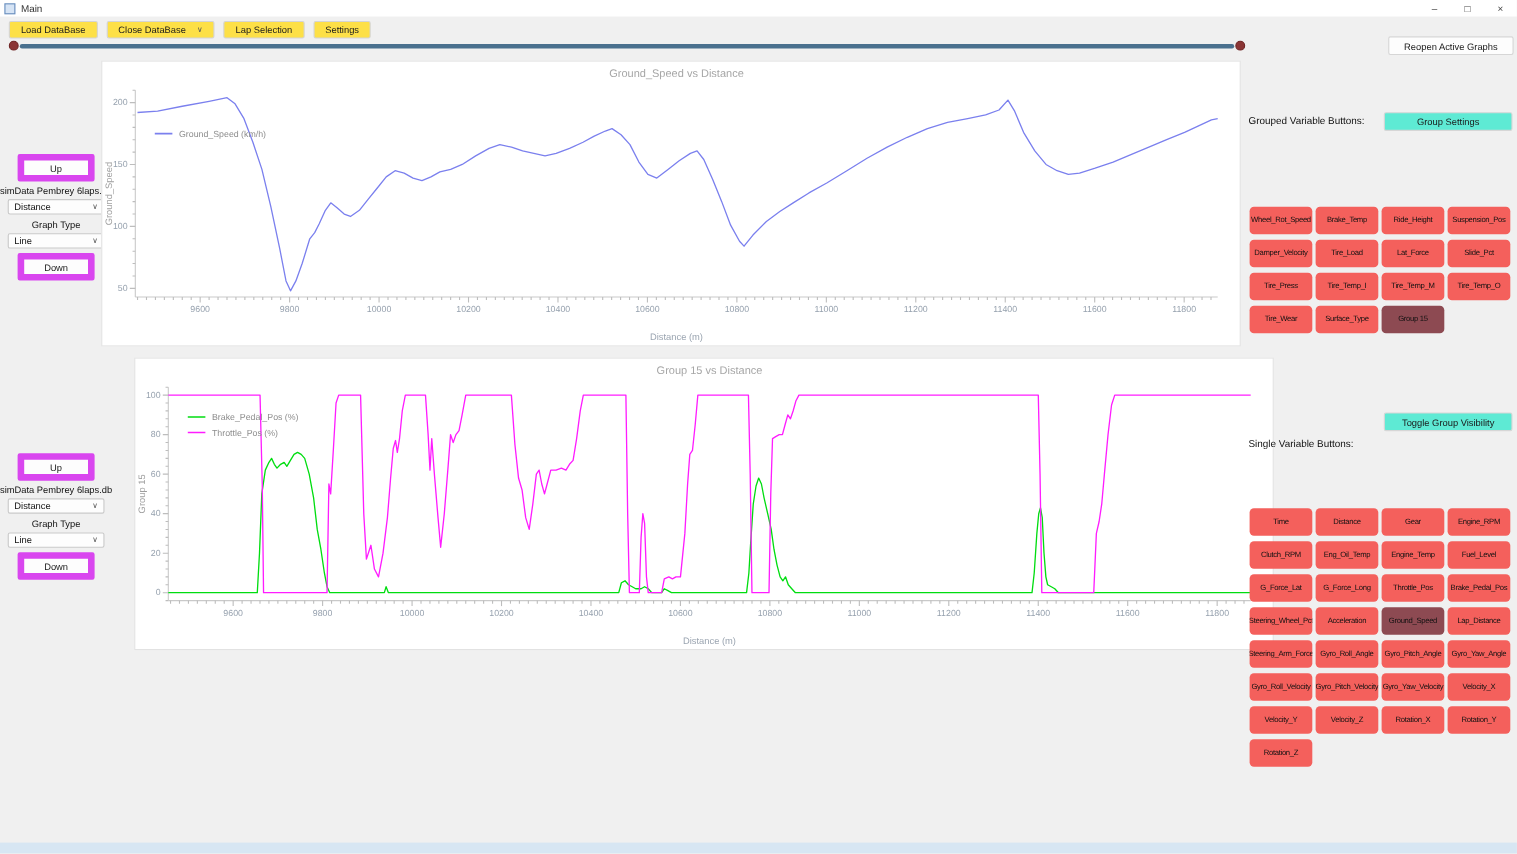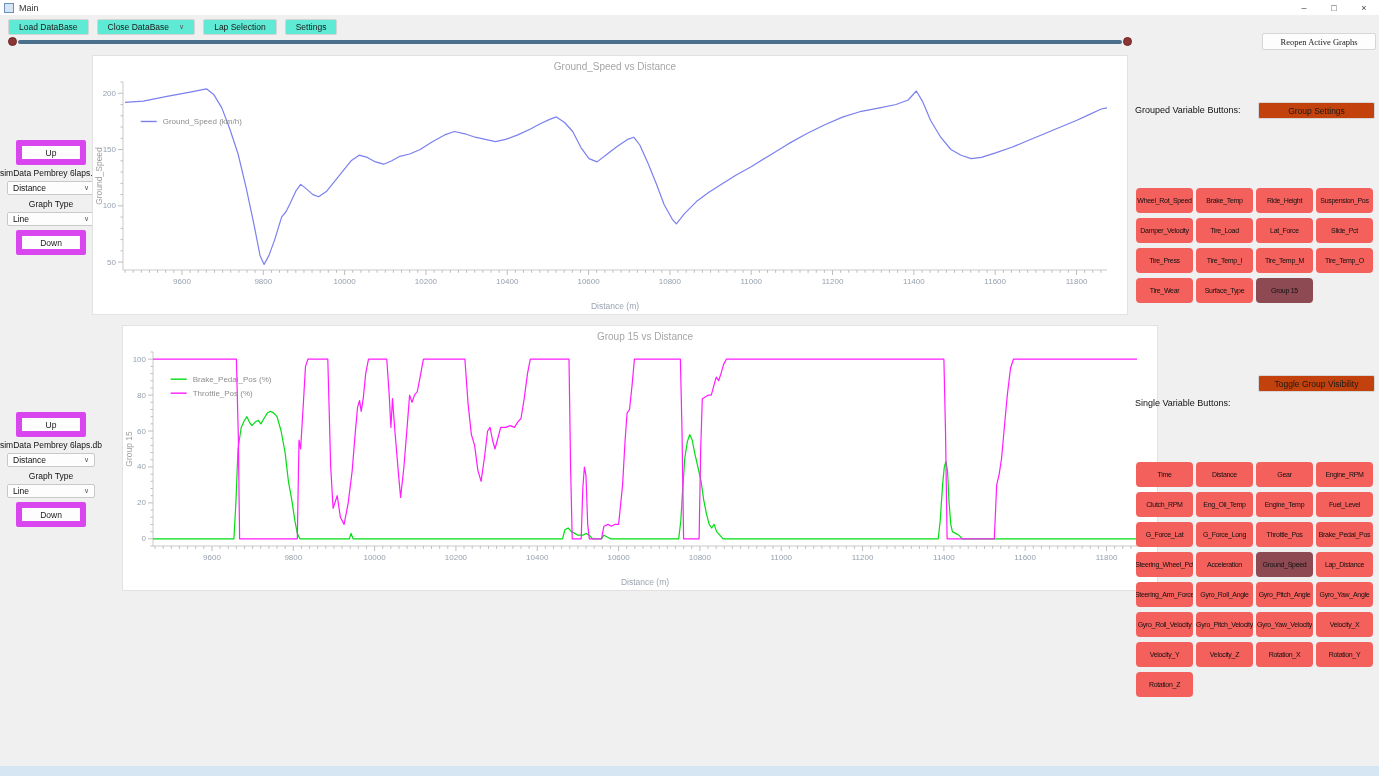--- a/index.html
+++ b/index.html
@@ -8,25 +8,25 @@
 
   
   .titlebar{position:absolute;left:0;top:0;width:1379px;height:15px;background:#ffffff;display:flex;align-items:center;}
   .app-icon{width:8px;height:8px;border:1px solid #6b8fbe;background:#d6e4f5;margin-left:4px;}
   .win-title{font-size:9px;color:#333;margin-left:5px;}
   .win-controls{margin-left:auto;display:flex;}
   .win-btn{width:30px;height:15px;display:flex;align-items:center;justify-content:center;font-size:9px;color:#444;}
 
   
   .menubar{position:absolute;left:8px;top:19px;display:flex;gap:8px;}
-  .menu-btn{height:14px;padding:0 10px;background:#5eead4;border:1px solid #d4d4d4;border-radius:2px;font-size:8.5px;color:#1a1a1a;display:flex;align-items:center;gap:10px;}
+  .menu-btn{height:14px;padding:0 10px;background:#fde047;border:1px solid #d4d4d4;border-radius:2px;font-size:8.5px;color:#1a1a1a;display:flex;align-items:center;gap:10px;}
   .chev{font-size:7px;color:#555;}
 
   
-  .reopen-btn{position:absolute;left:1262px;top:33px;width:112px;height:15px;background:#fdfdfd;border:1px solid #d6d6d6;border-radius:2px;font-size:8.5px;color:#1a1a1a;display:flex;align-items:center;justify-content:center;font-family:Liberation Serif, serif;}
+  .reopen-btn{position:absolute;left:1262px;top:33px;width:112px;height:15px;background:#fdfdfd;border:1px solid #d6d6d6;border-radius:2px;font-size:8.5px;color:#1a1a1a;display:flex;align-items:center;justify-content:center;}
 
   
   .slider-row{position:absolute;left:8px;top:37px;width:1124px;height:9px;display:flex;align-items:center;}
   .slider-dot{width:7px;height:7px;border-radius:50%;background:#8b3535;border:1px solid #6f2424;flex:0 0 auto;}
   .slider-track{flex:1;height:4px;background:#4a708e;border-radius:2px;margin:0 1px;}
 
   
   .ctl-stack{position:absolute;left:4px;width:94px;display:flex;flex-direction:column;align-items:center;}
   .ctl-btn{width:58px;height:13px;background:#fdfdfd;border:6px solid #d946ef;border-radius:2px;font-size:8.5px;color:#1a1a1a;display:flex;align-items:center;justify-content:center;}
   .ctl-label{font-size:8.5px;color:#111;margin:3px 0 2px;white-space:nowrap;}
@@ -39,21 +39,21 @@
   .c-title{font-size:10px;fill:#a6a6a6;}
   .axis{stroke:#c9c9c9;stroke-width:1;}
   .tick{stroke:#bdbdbd;stroke-width:1;}
   .tick-label{font-size:8px;fill:#96a1ae;}
   .axis-label{font-size:8.5px;fill:#9aa4b0;}
   .ylab{font-size:8.5px;fill:#9e9e9e;}
   .legend-text{font-size:8px;fill:#8d8d8d;}
 
   
   .rp-label{position:absolute;font-size:9px;color:#111;}
-  .rp-btn{position:absolute;left:1258px;width:115px;height:15px;background:#c2410c;border:1px solid #d6d6d6;border-radius:2px;font-size:8.5px;color:#1a1a1a;display:flex;align-items:center;justify-content:center;}
+  .rp-btn{position:absolute;left:1258px;width:115px;height:15px;background:#5eead4;border:1px solid #d6d6d6;border-radius:2px;font-size:8.5px;color:#1a1a1a;display:flex;align-items:center;justify-content:center;}
   .var-grid{position:absolute;left:1136px;display:grid;grid-template-columns:repeat(4,57px);column-gap:3px;row-gap:5px;}
   .var-btn{height:25px;background:#f4605c;border-radius:4px;font-size:7px;letter-spacing:-0.3px;color:#111;display:flex;align-items:center;justify-content:center;white-space:nowrap;overflow:hidden;}
   .var-btn.active{background:#8d4a52;}
 
   
   .bottom-strip{position:absolute;left:0;top:766px;width:1379px;height:10px;background:#d7e6f3;}
 </style>
 </head>
 <body>
 

